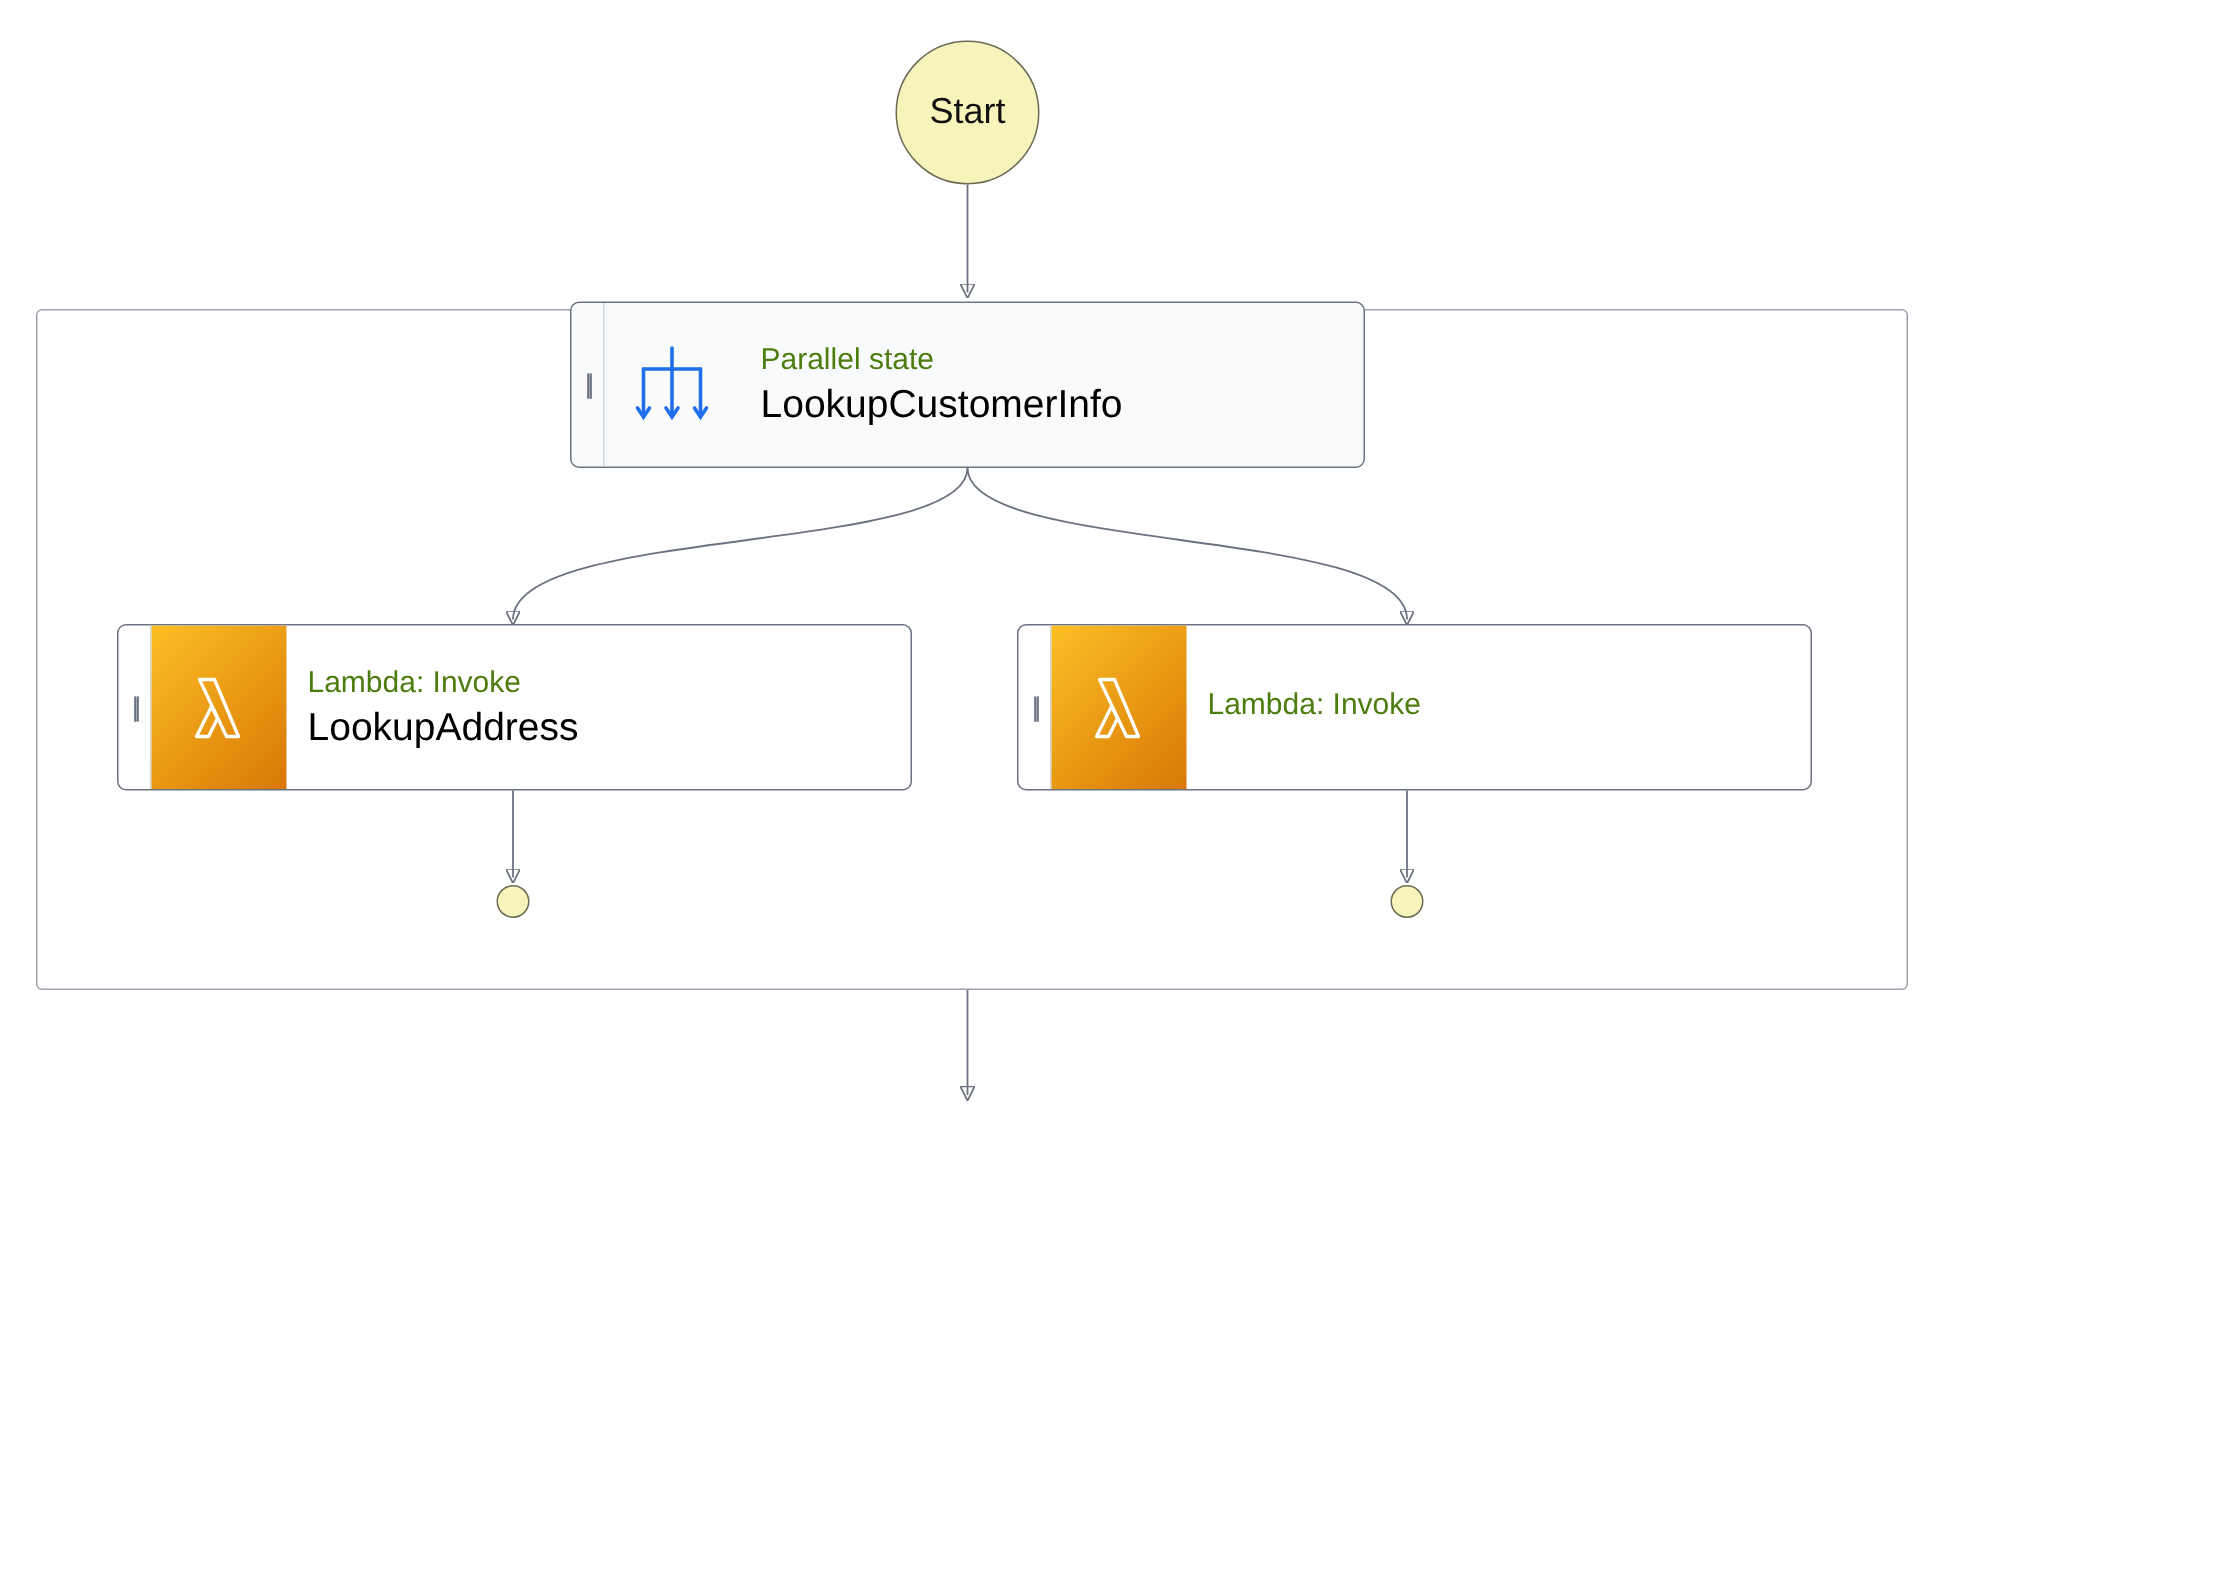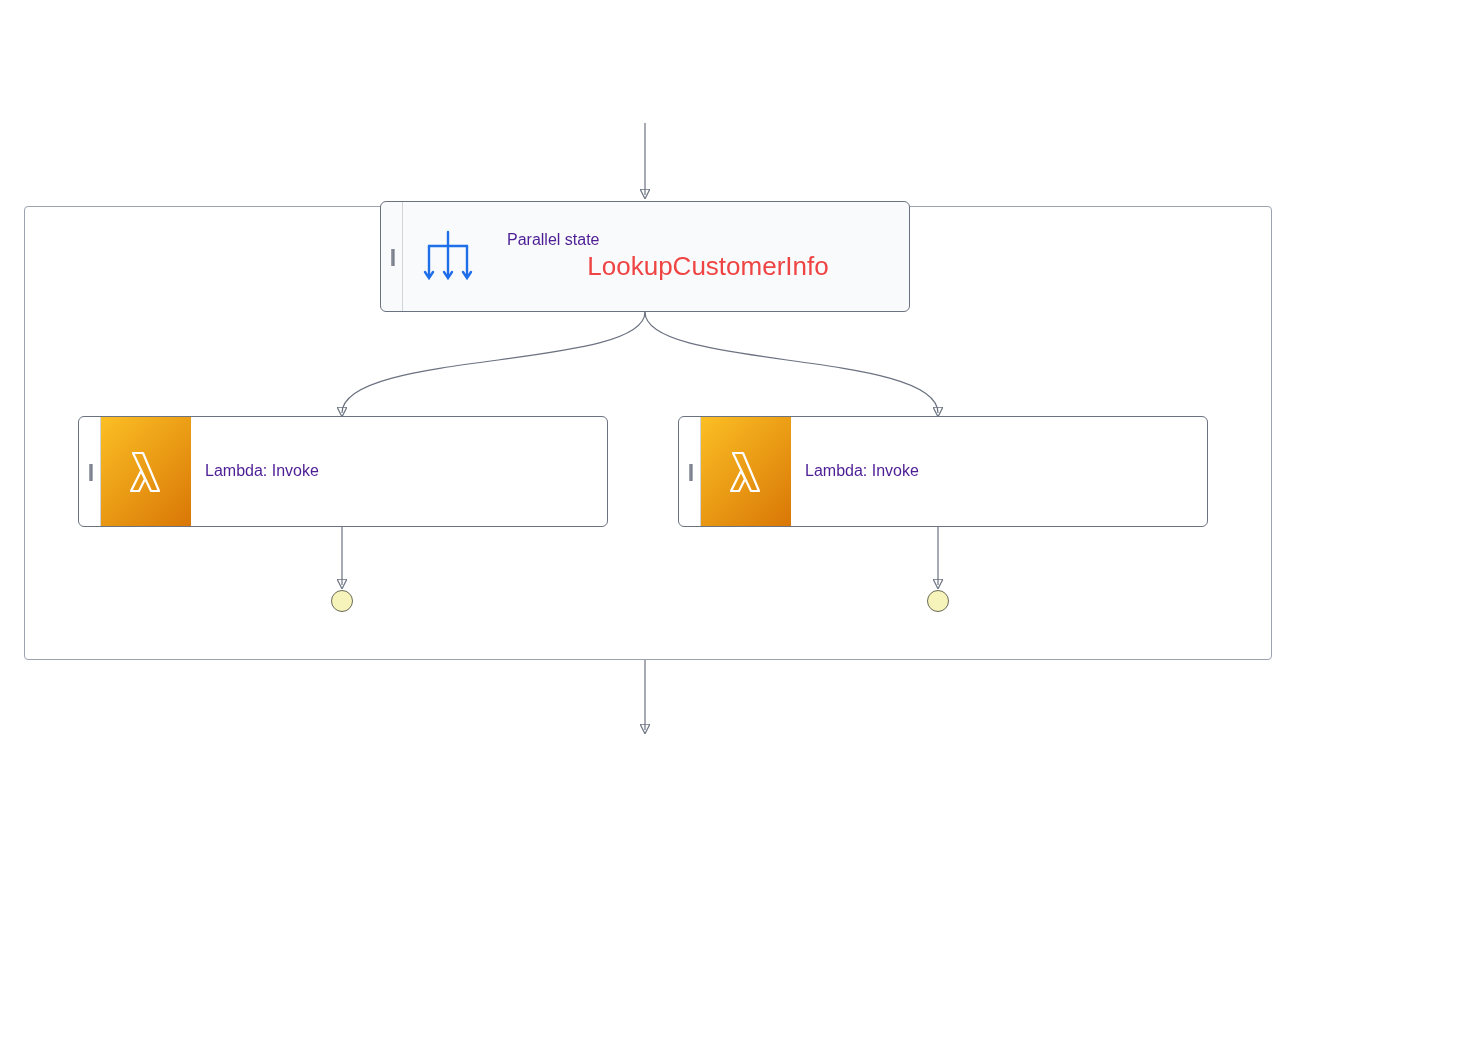--- a/index.html
+++ b/index.html
@@ -61,28 +61,27 @@
     justify-content:center;
   }
   .node .textbox {
     flex:1;
     display:flex;
     flex-direction:column;
     justify-content:center;
     padding-left:14px;
   }
   .node .category {
-    font-size:16px;
-    color:#4c1d95;
+    font-size:20px;
+    color:#4d7c0f;
     margin-bottom:2px;
   }
   .node .title {
     font-size:26px;
-    color:#ef4444;
-    text-align:center;
+    color:#000000;
   }
   
   svg.connectors {
     position:absolute;
     left:0; top:0;
     width:1478px; height:1054px;
     pointer-events:none;
   }
   svg.connectors path { stroke:#6b7280; stroke-width:1.2; fill:none; }
 </style>
@@ -103,20 +102,23 @@
     <path d="M645,312 C645,370 342,350 342,413" marker-end="url(#arrow)"></path>
     <path d="M645,312 C645,370 938,350 938,413" marker-end="url(#arrow)"></path>
 
     <path d="M342,527 L342,585" marker-end="url(#arrow)"></path>
 
     <path d="M938,527 L938,585" marker-end="url(#arrow)"></path>
 
     <path d="M645,660 L645,730" marker-end="url(#arrow)"></path>
   </svg>
 
+  <div class="term big" style="left:597px; top:27px;">
+    <span class="label">Start</span>
+  </div>
 
   <div class="parallel-box" style="left:24px; top:206px; width:1248px; height:454px;"></div>
 
   <div class="node" style="left:380px; top:201px; width:530px; height:111px; background:#f9fafb;">
     <div class="handle">||</div>
     <div class="iconbox">
       <svg width="58" height="58" viewBox="0 0 58 58">
         <g stroke="#1f6feb" stroke-width="2.4" fill="none" stroke-linecap="round">
 
           <line x1="29" y1="4" x2="29" y2="18"></line>
@@ -144,20 +146,21 @@
     <div class="iconbox" style="background:linear-gradient(135deg,#fbbf24,#d97706);">
       <svg width="54" height="54" viewBox="0 0 54 54">
         <g stroke="#ffffff" stroke-width="2.2" fill="none" stroke-linejoin="round">
           <path d="M14,8 L24,8 L40,46 L32,46 Z"></path>
           <path d="M22,26 L12,46 L20,46 L26,34 Z"></path>
         </g>
       </svg>
     </div>
     <div class="textbox">
       <div class="category">Lambda: Invoke</div>
+      <div class="title">LookupAddress</div>
     </div>
   </div>
 
   <div class="node" style="left:678px; top:416px; width:530px; height:111px;">
     <div class="handle">||</div>
     <div class="iconbox" style="background:linear-gradient(135deg,#fbbf24,#d97706);">
       <svg width="54" height="54" viewBox="0 0 54 54">
         <g stroke="#ffffff" stroke-width="2.2" fill="none" stroke-linejoin="round">
           <path d="M14,8 L24,8 L40,46 L32,46 Z"></path>
           <path d="M22,26 L12,46 L20,46 L26,34 Z"></path>

